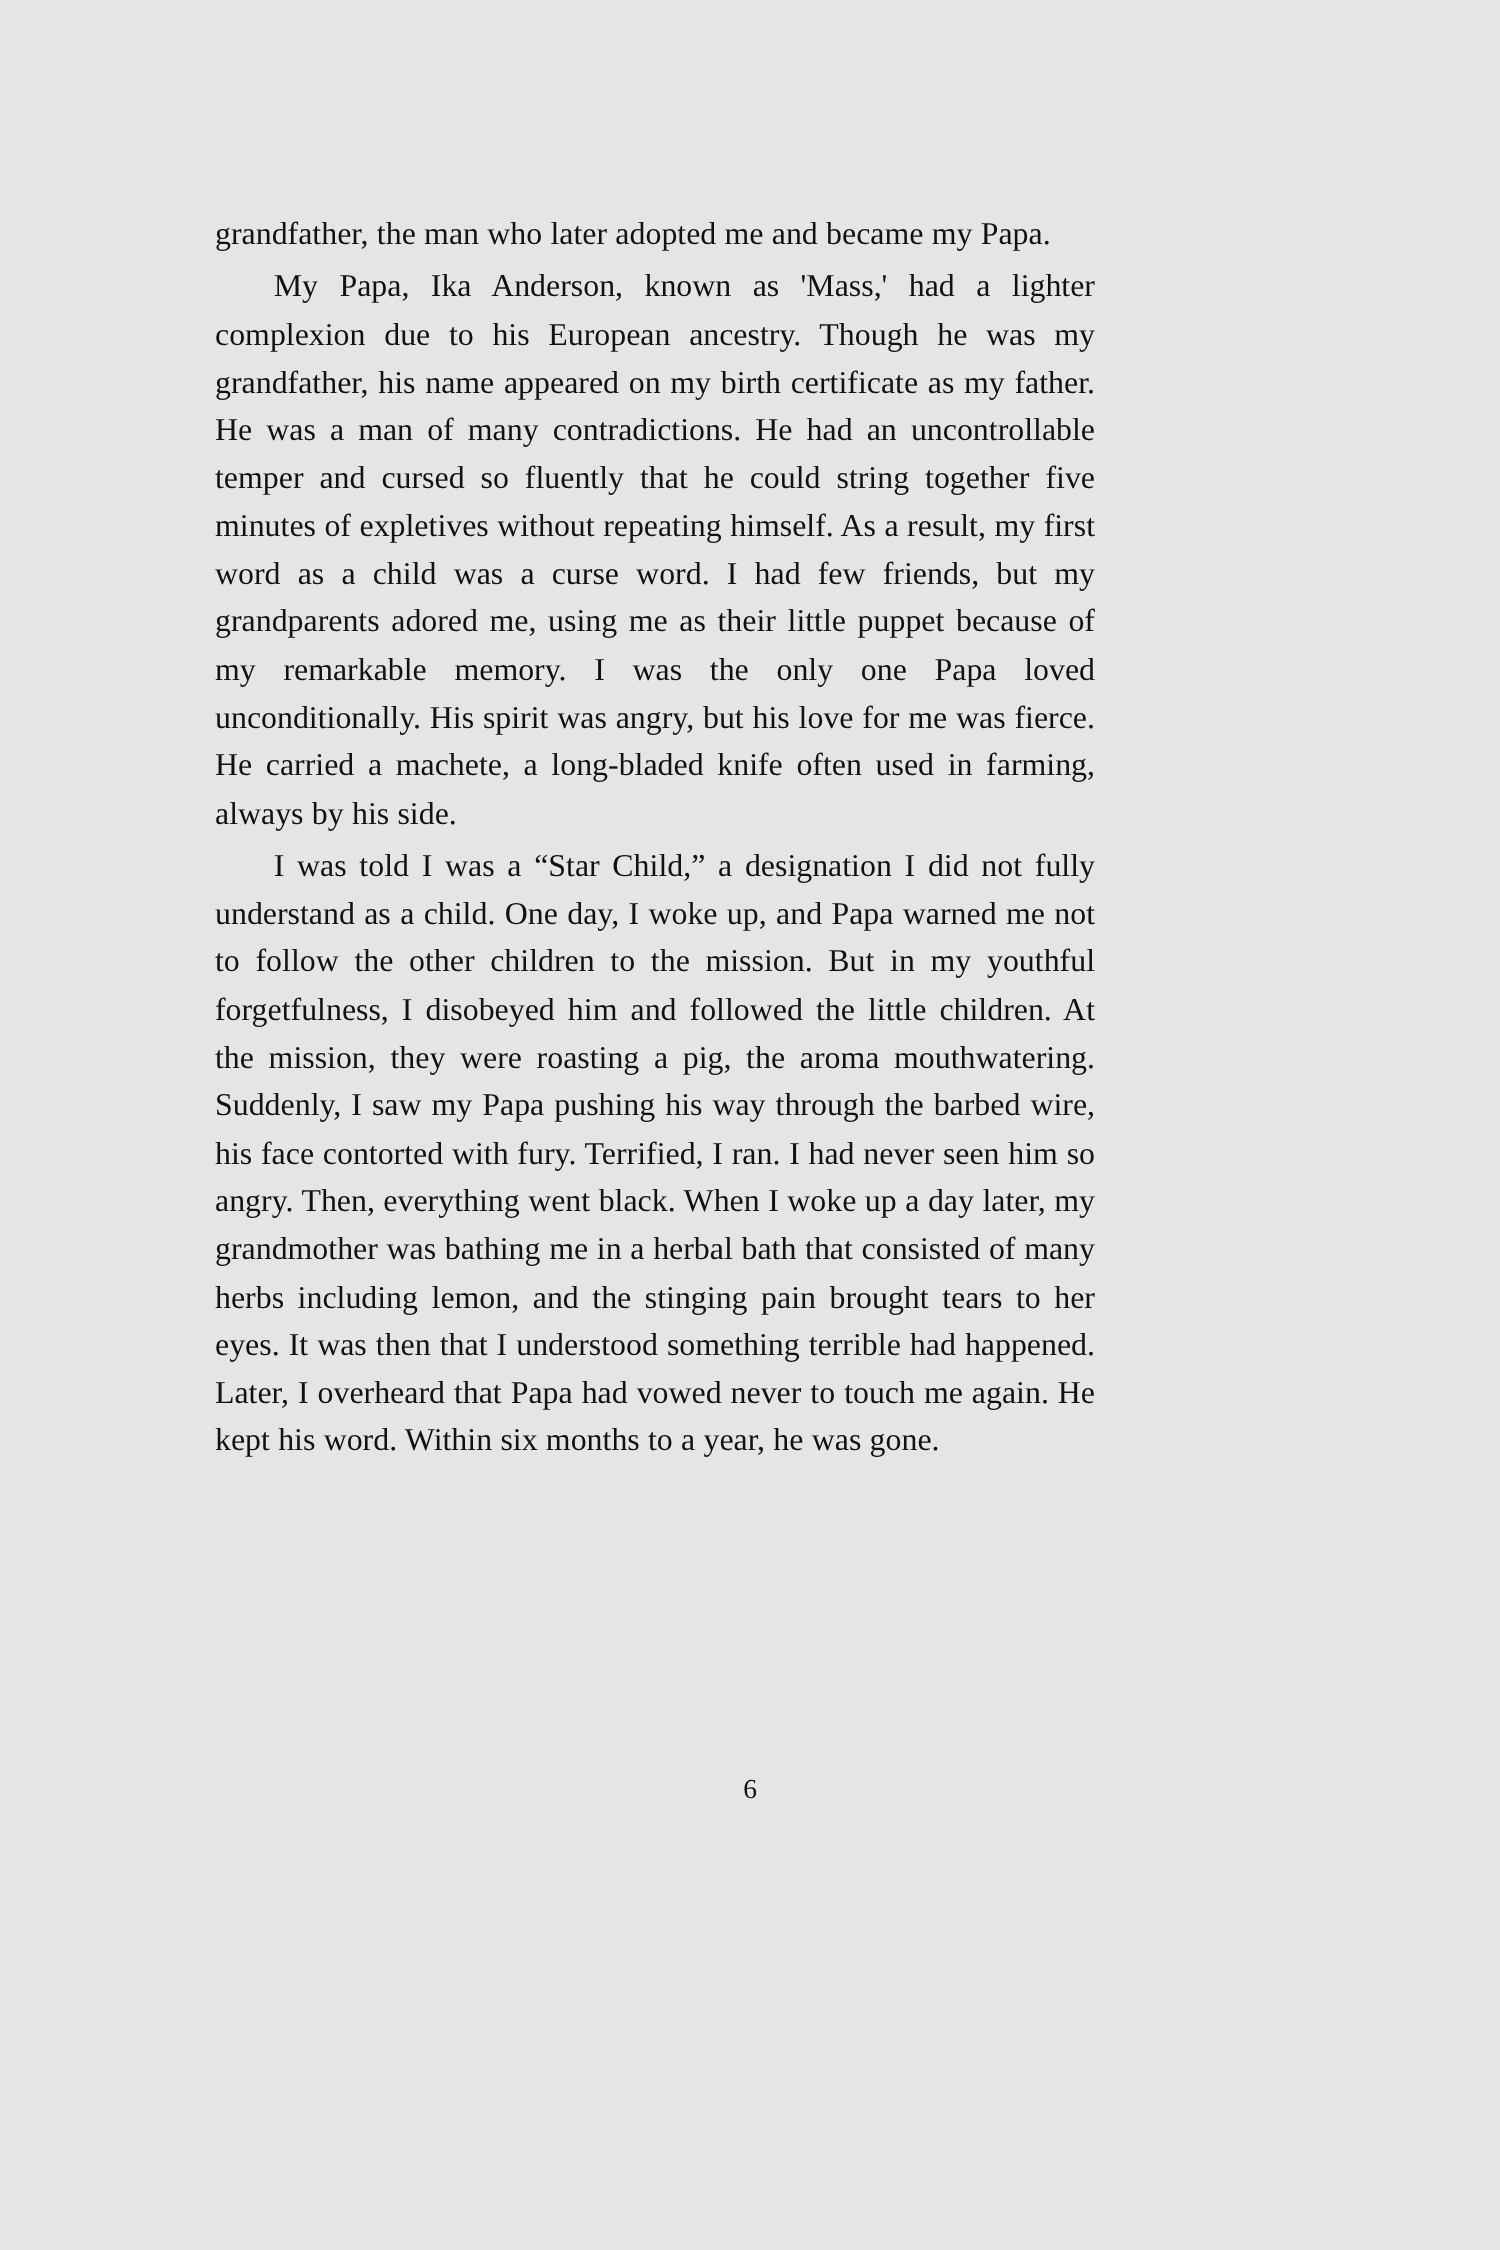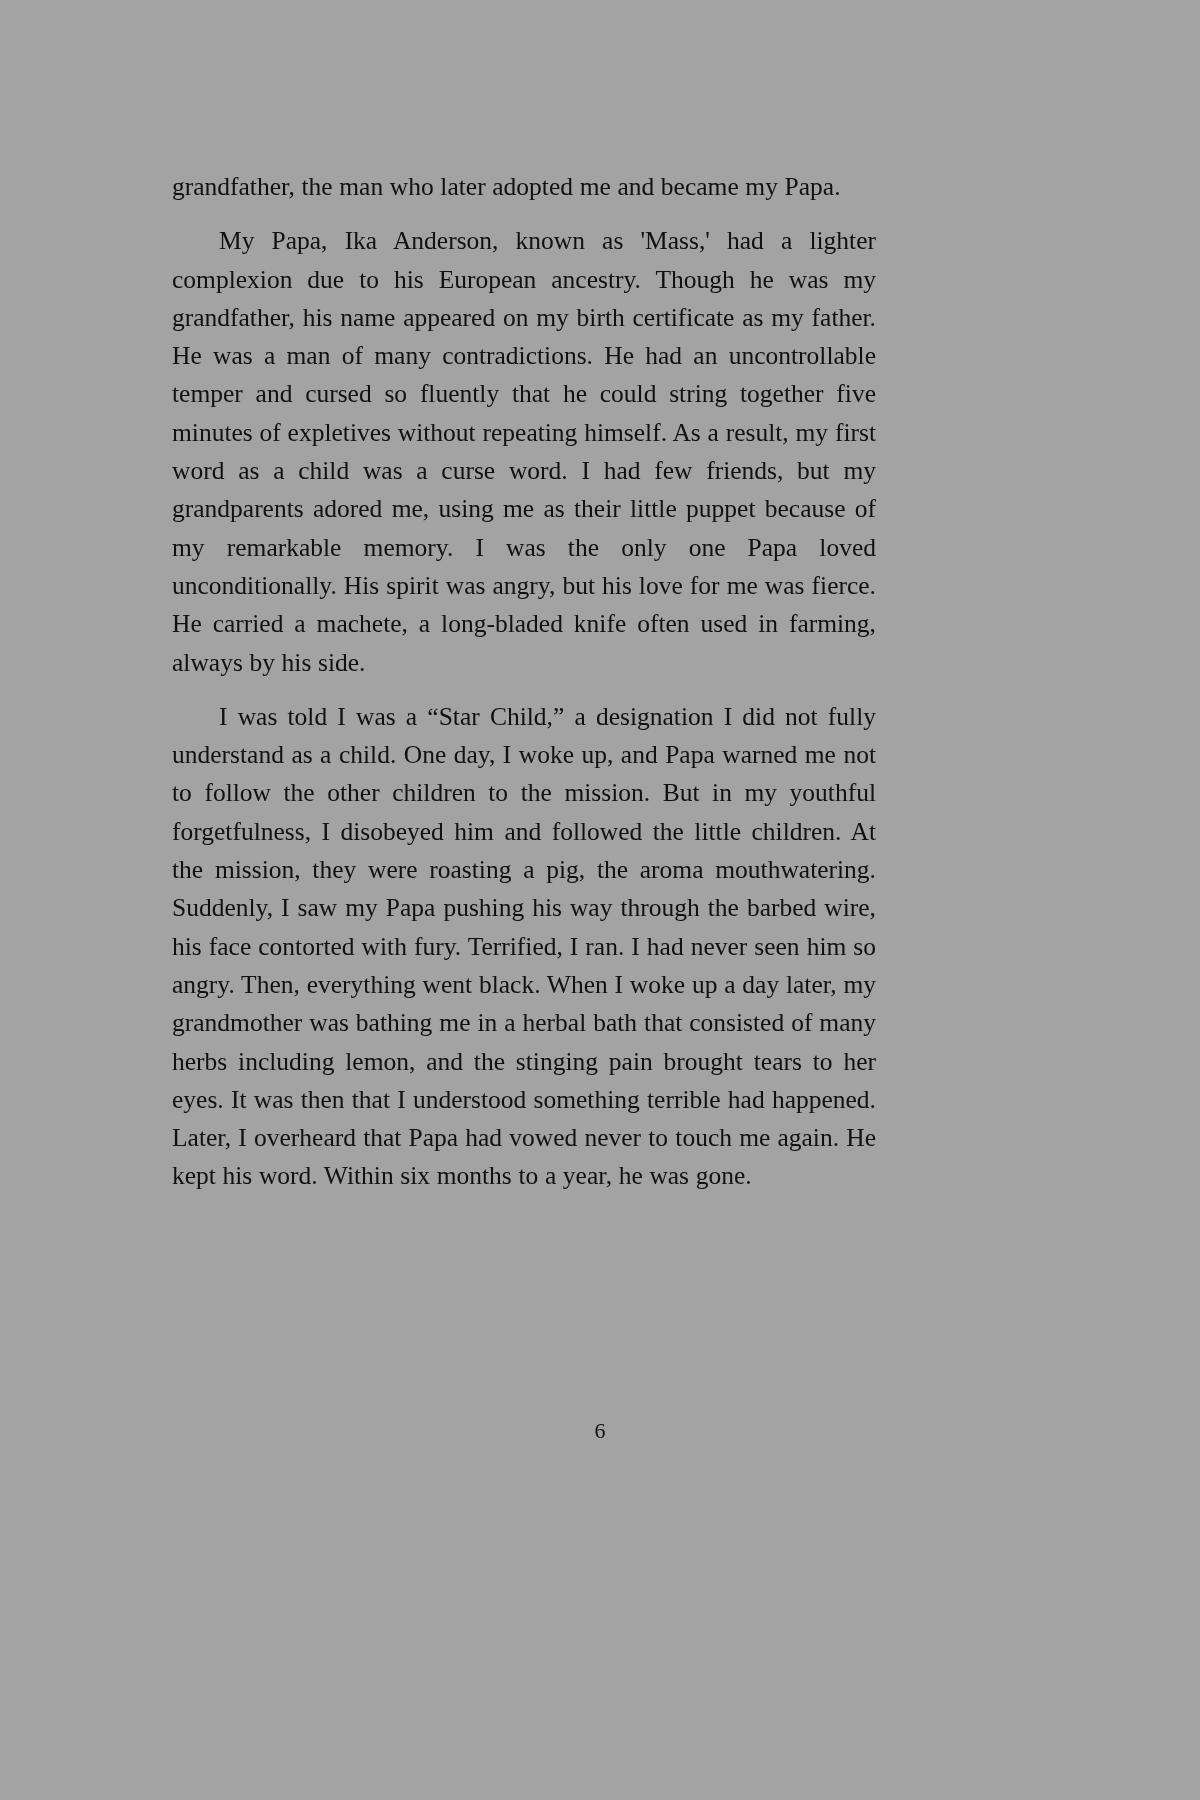--- a/index.html
+++ b/index.html
@@ -14,21 +14,21 @@
     font-family: "Liberation Serif", "DejaVu Serif", serif;
     color: #111111;
     overflow: hidden;
   }
   .page {
     position: absolute;
     left: 0;
     top: 0;
     width: 1200px;
     height: 1800px;
-    background: #a3a3a3;
+    background: #e5e5e5;
   }
   .text-block {
     position: absolute;
     left: 172px;
     top: 168px;
     width: 704px;
   }
   p.body-par {
     margin: 0 0 0 0;
     font-size: 25.5px;
@@ -38,21 +38,21 @@
     -webkit-hyphens: none;
     hyphens: none;
     word-spacing: 0.01em;
     color: #111111;
   }
   p.indent {
     text-indent: 47px;
     margin-top: 0;
   }
   p.gap {
-    margin-top: 16px;
+    margin-top: 4px;
   }
   .page-number {
     position: absolute;
     left: 0;
     top: 1418px;
     width: 1200px;
     text-align: center;
     font-size: 22px;
     line-height: 26px;
     font-family: "Liberation Serif", "DejaVu Serif", serif;

